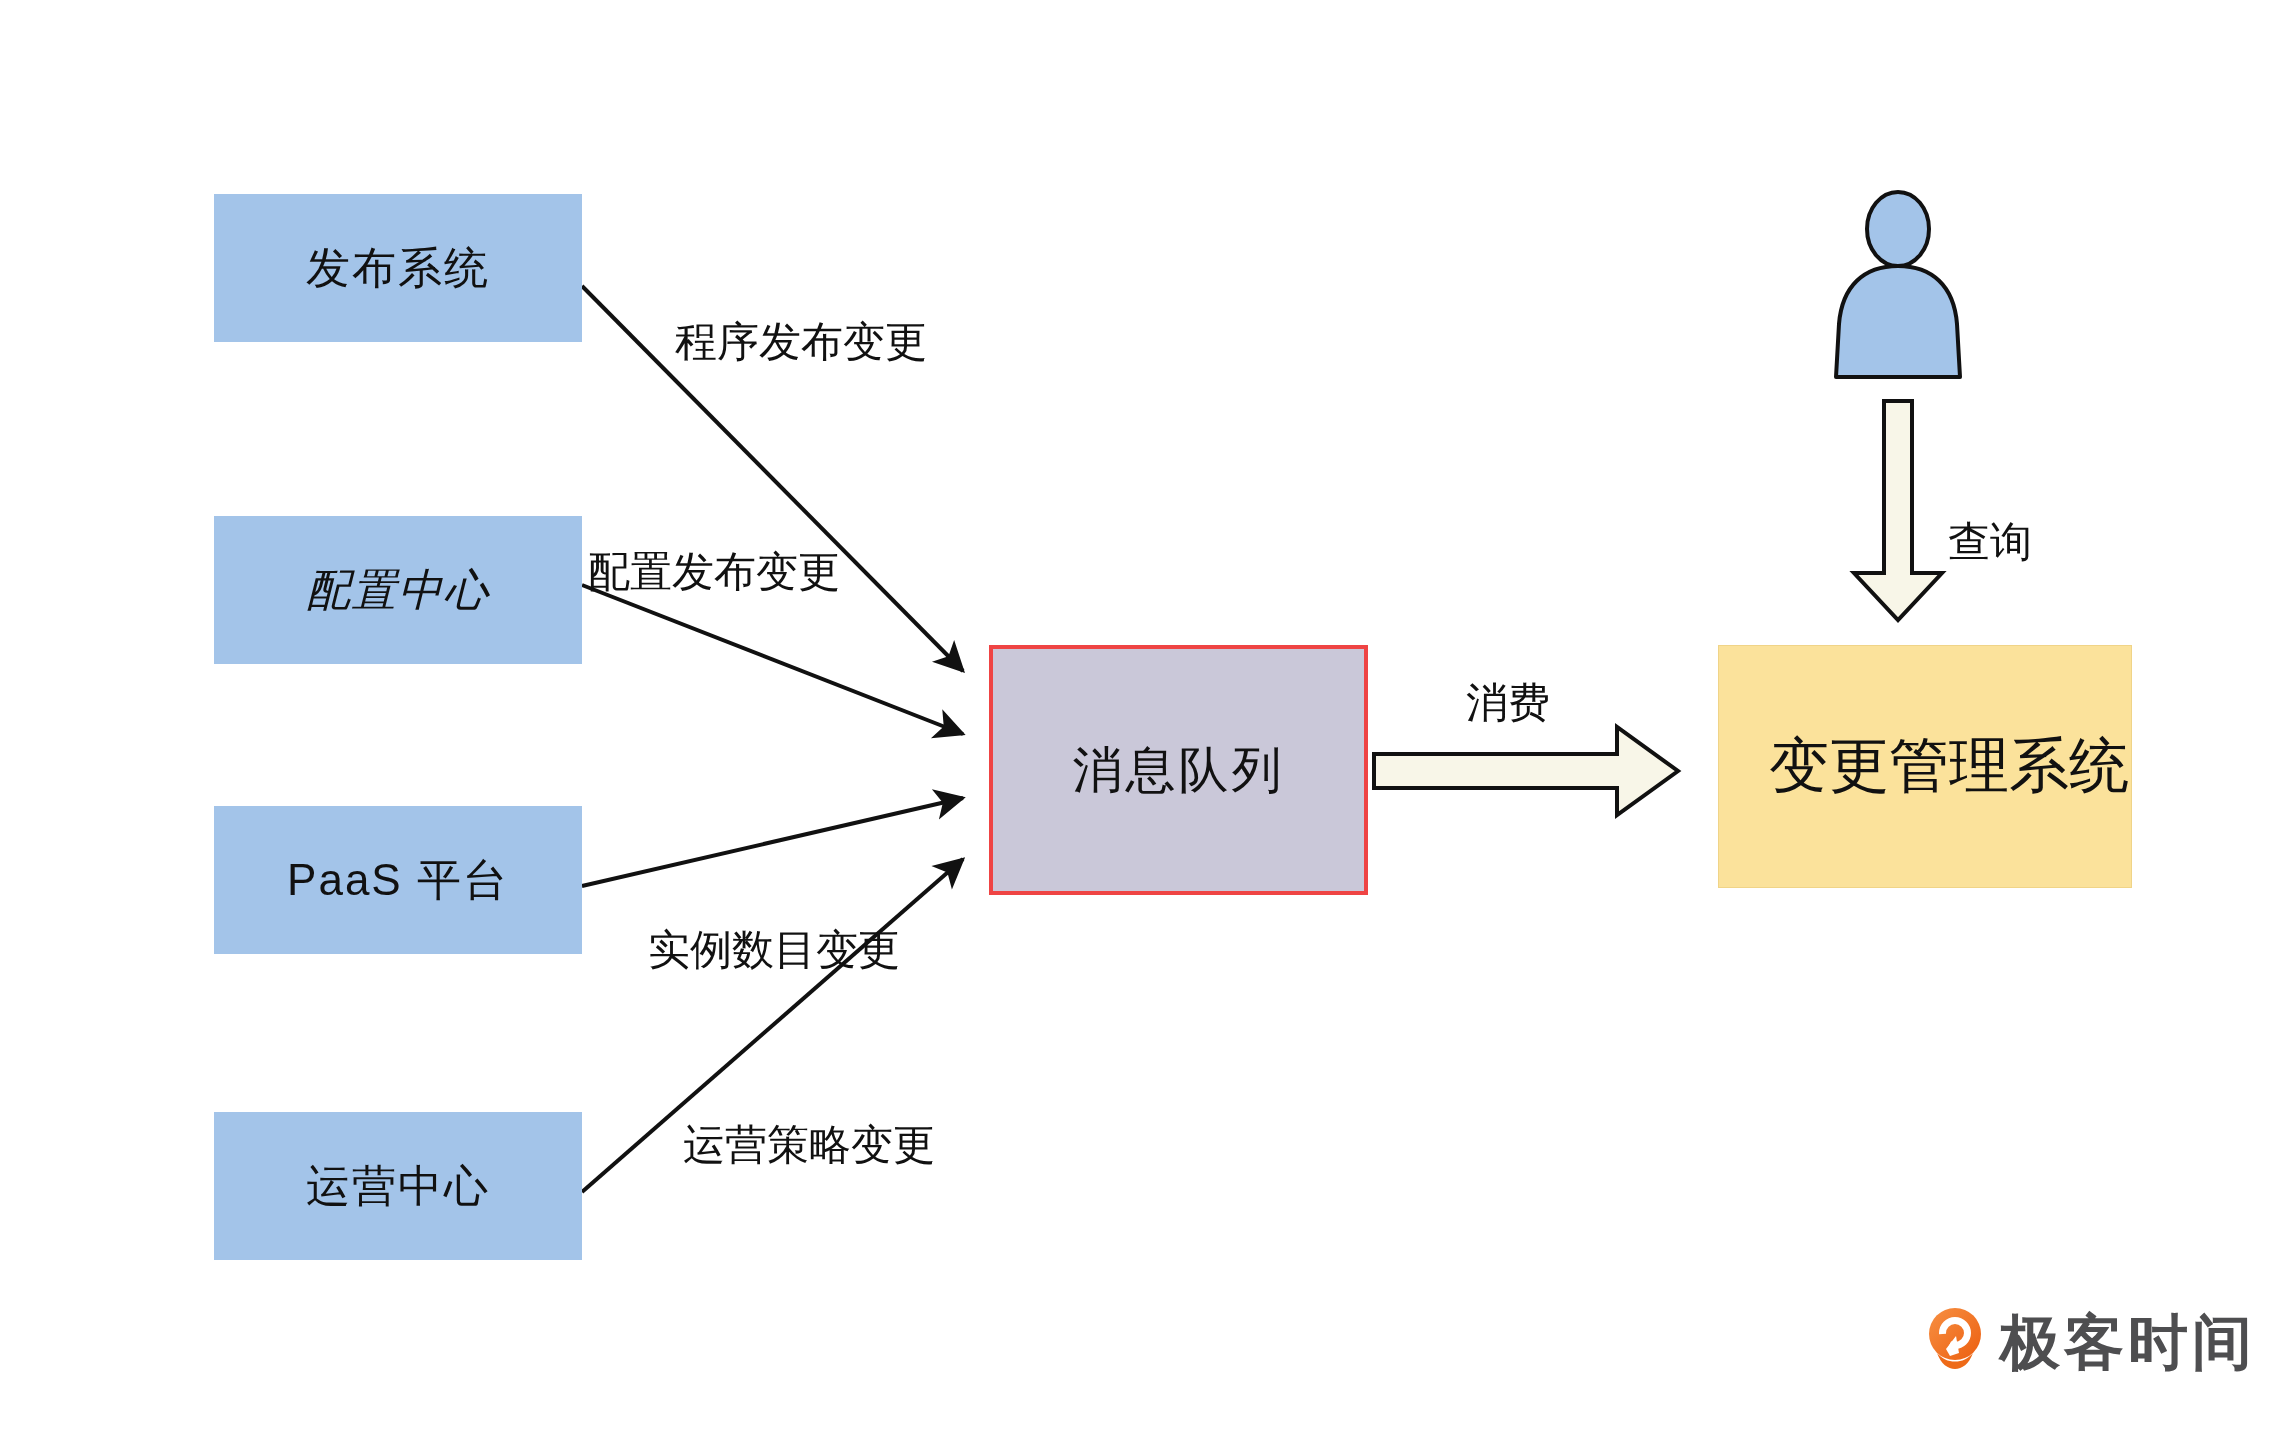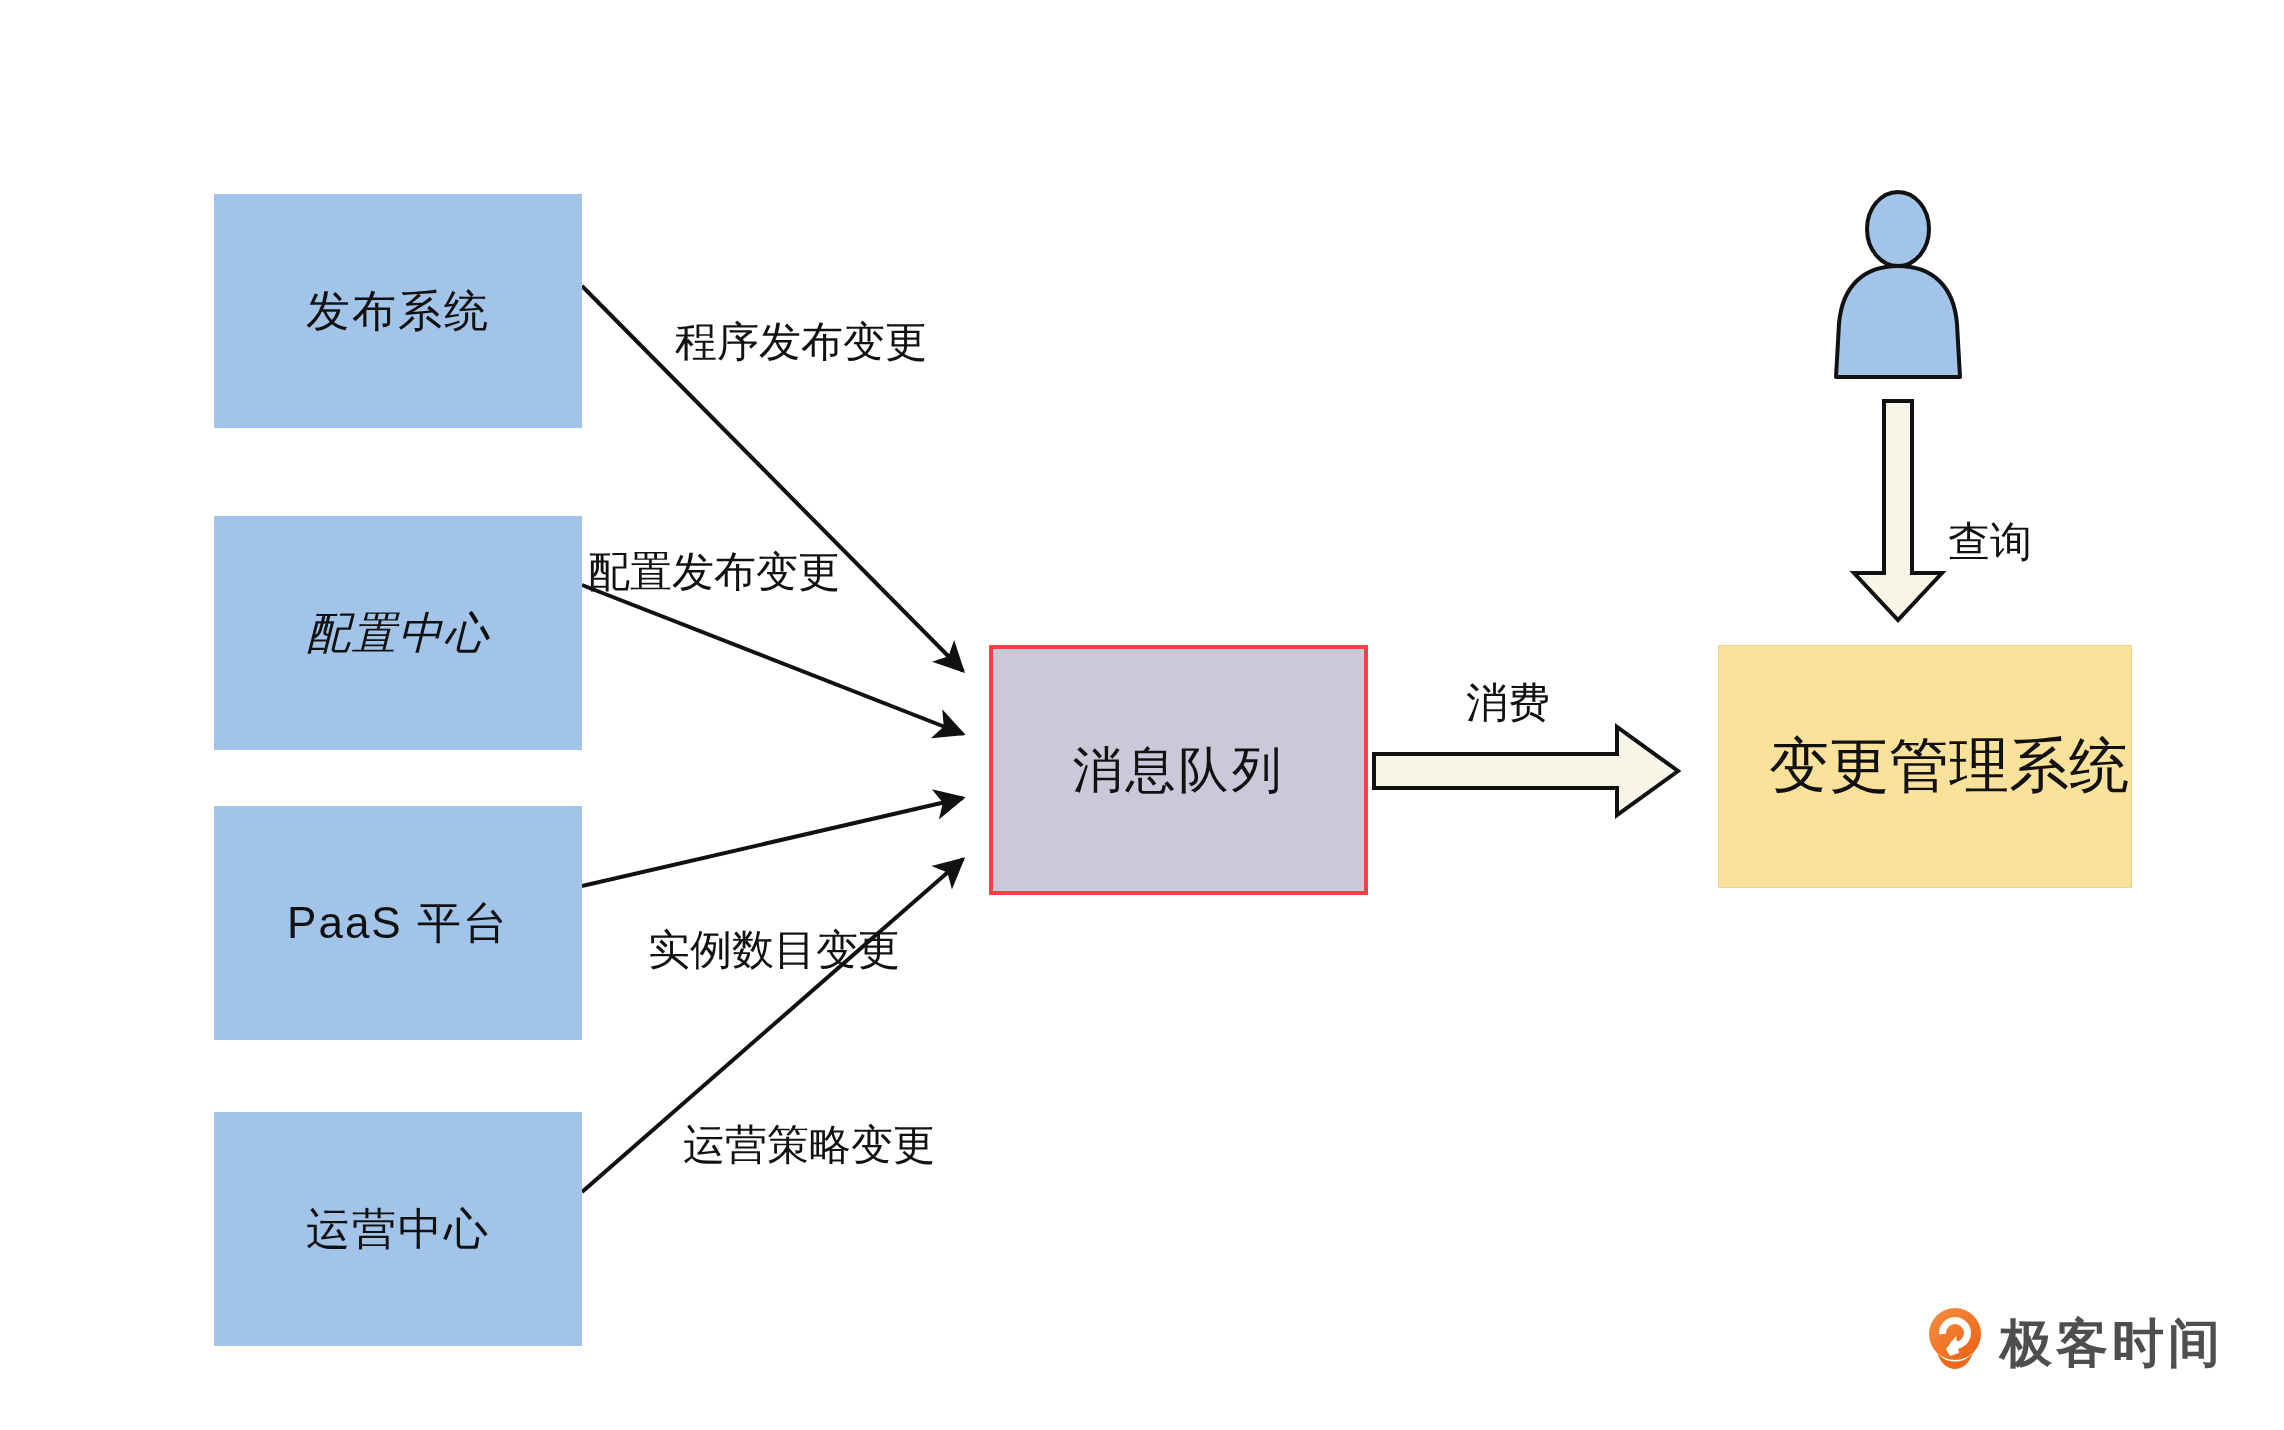--- a/index.html
+++ b/index.html
@@ -11,21 +11,21 @@
     color:#111;
     overflow:hidden;
   }
   .box{
     position:absolute;
     display:flex;align-items:center;justify-content:center;
     text-align:center;
     color:#111;
   }
   .src-box{
-    left:214px;width:368px;height:234px;
+    left:214px;width:368px;height:148px;
     background:#a3c4e9;
     font-size:44px;
     letter-spacing:2px;
   }
   .queue-box{
     left:989px;top:645px;width:371px;height:242px;
     background:#cac8d9;
     border:4px solid #ef4444;
     font-size:50px;font-weight:500;
     letter-spacing:3px;
@@ -43,21 +43,21 @@
     white-space:nowrap;
     color:#111;
   }
   .svg-layer{position:absolute;left:0;top:0;width:2284px;height:1430px;}
   .logo{
     position:absolute;left:1928px;top:1308px;
     display:flex;align-items:center;
   }
   .logo-text{
     margin-left:18px;
-    font-size:52px;font-weight:600;
+    font-size:60px;font-weight:600;
     color:#4e4e50;
     letter-spacing:4px;
     line-height:1;
     padding-top:4px;
   }
 </style>
 </head>
 <body>
 
 <div id="stage">

